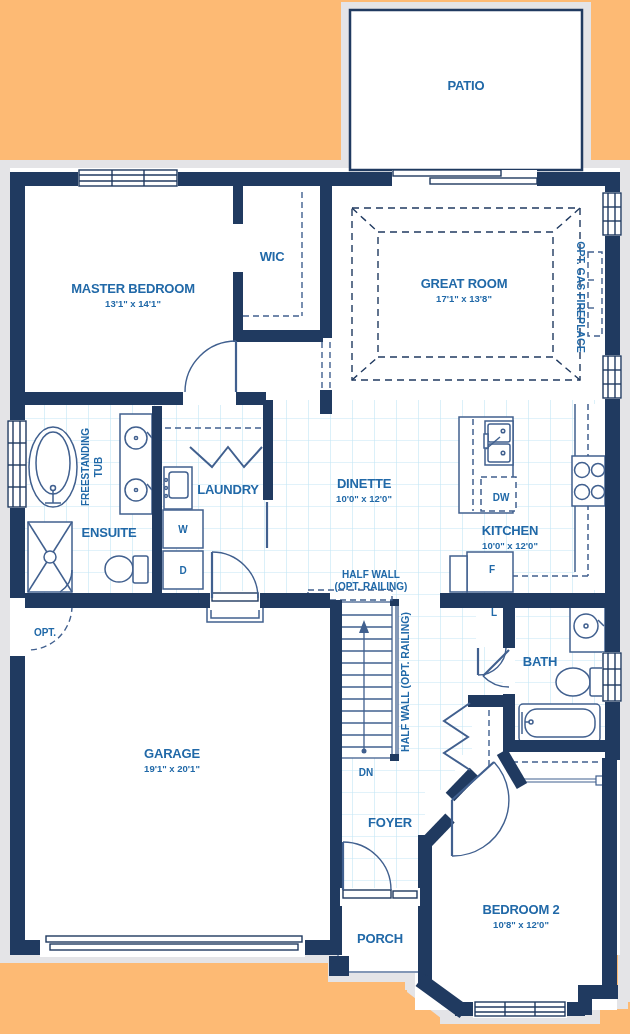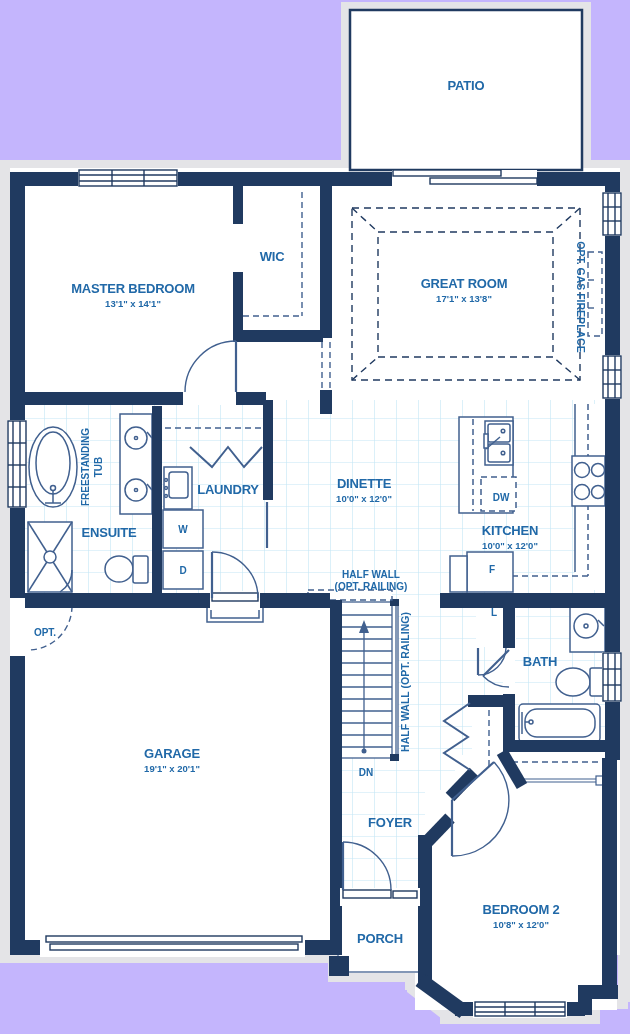--- a/index.html
+++ b/index.html
@@ -1,16 +1,16 @@
 <!DOCTYPE html>
 <html><head>
 <meta charset="utf-8">
 <style>
   html,body{margin:0;padding:0;background:#ffffff;}
-  #plan-wrap{position:relative;width:630px;height:1034px;background:#c4b5fd;overflow:hidden;
+  #plan-wrap{position:relative;width:630px;height:1034px;background:#fdba74;overflow:hidden;
              font-family:"Liberation Sans", sans-serif;}
   svg{display:block}
   text{font-family:"Liberation Sans", sans-serif;font-weight:bold;fill:#2169A8;}
   .room-label{font-size:13px;letter-spacing:-0.2px;}
   .dim-label{font-size:9.5px;}
   .small-label{font-size:10px;}
   .vert-label{font-size:10.5px;}
 </style>
 </head>
 <body>

